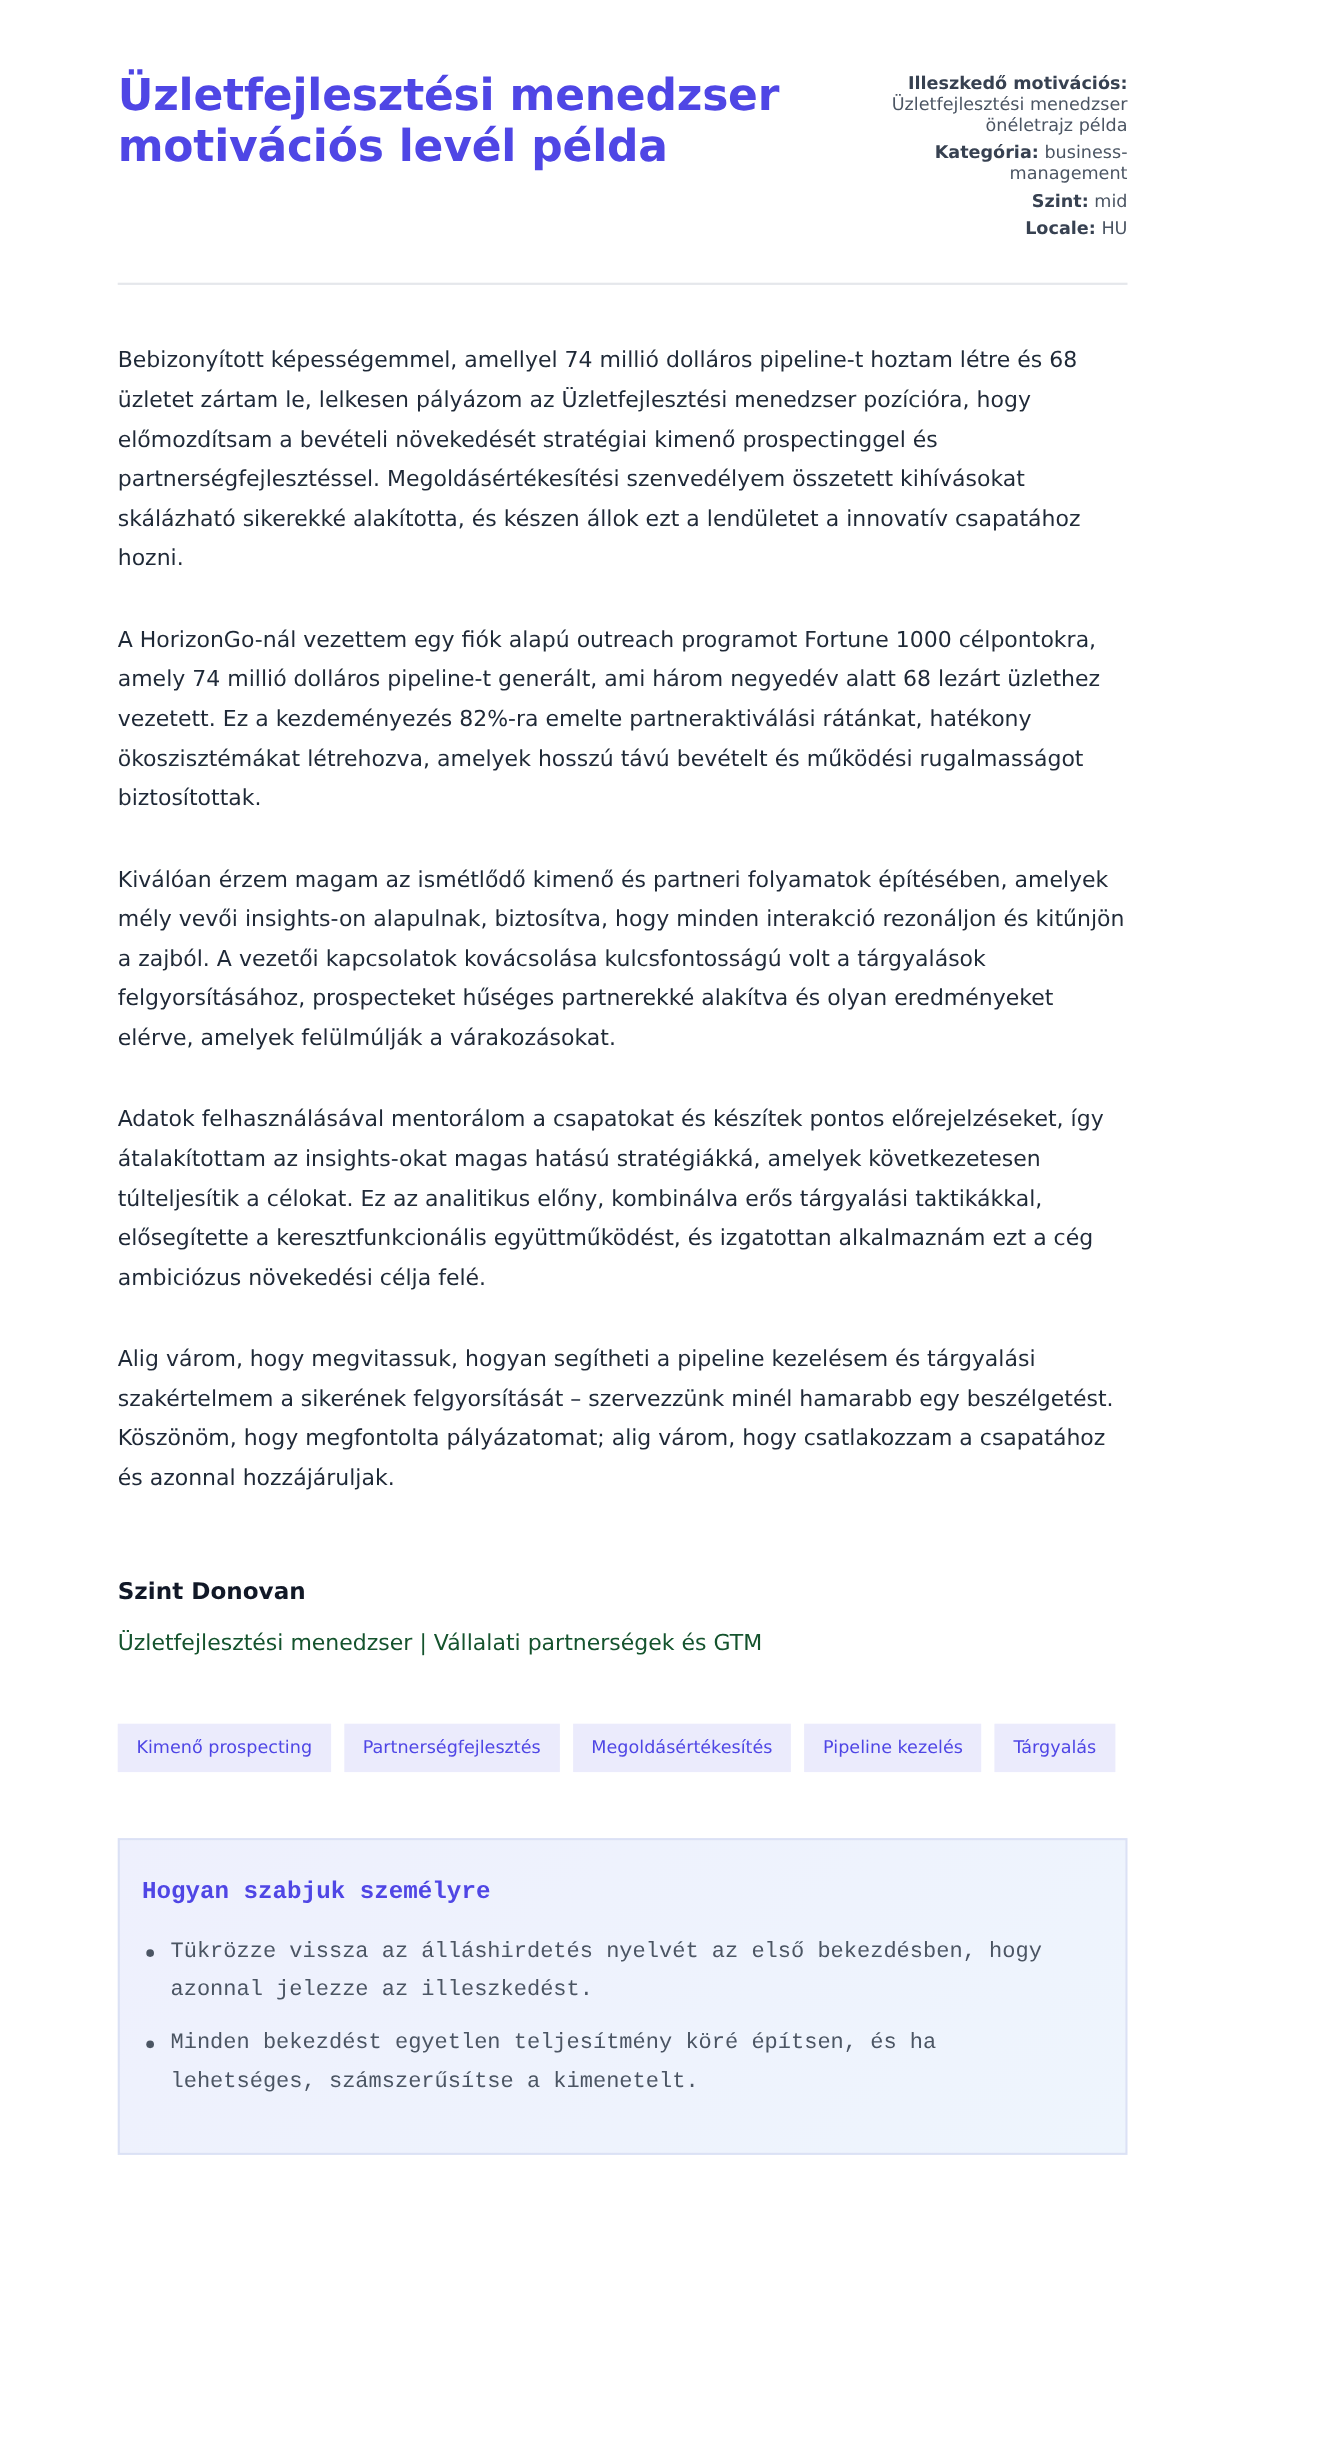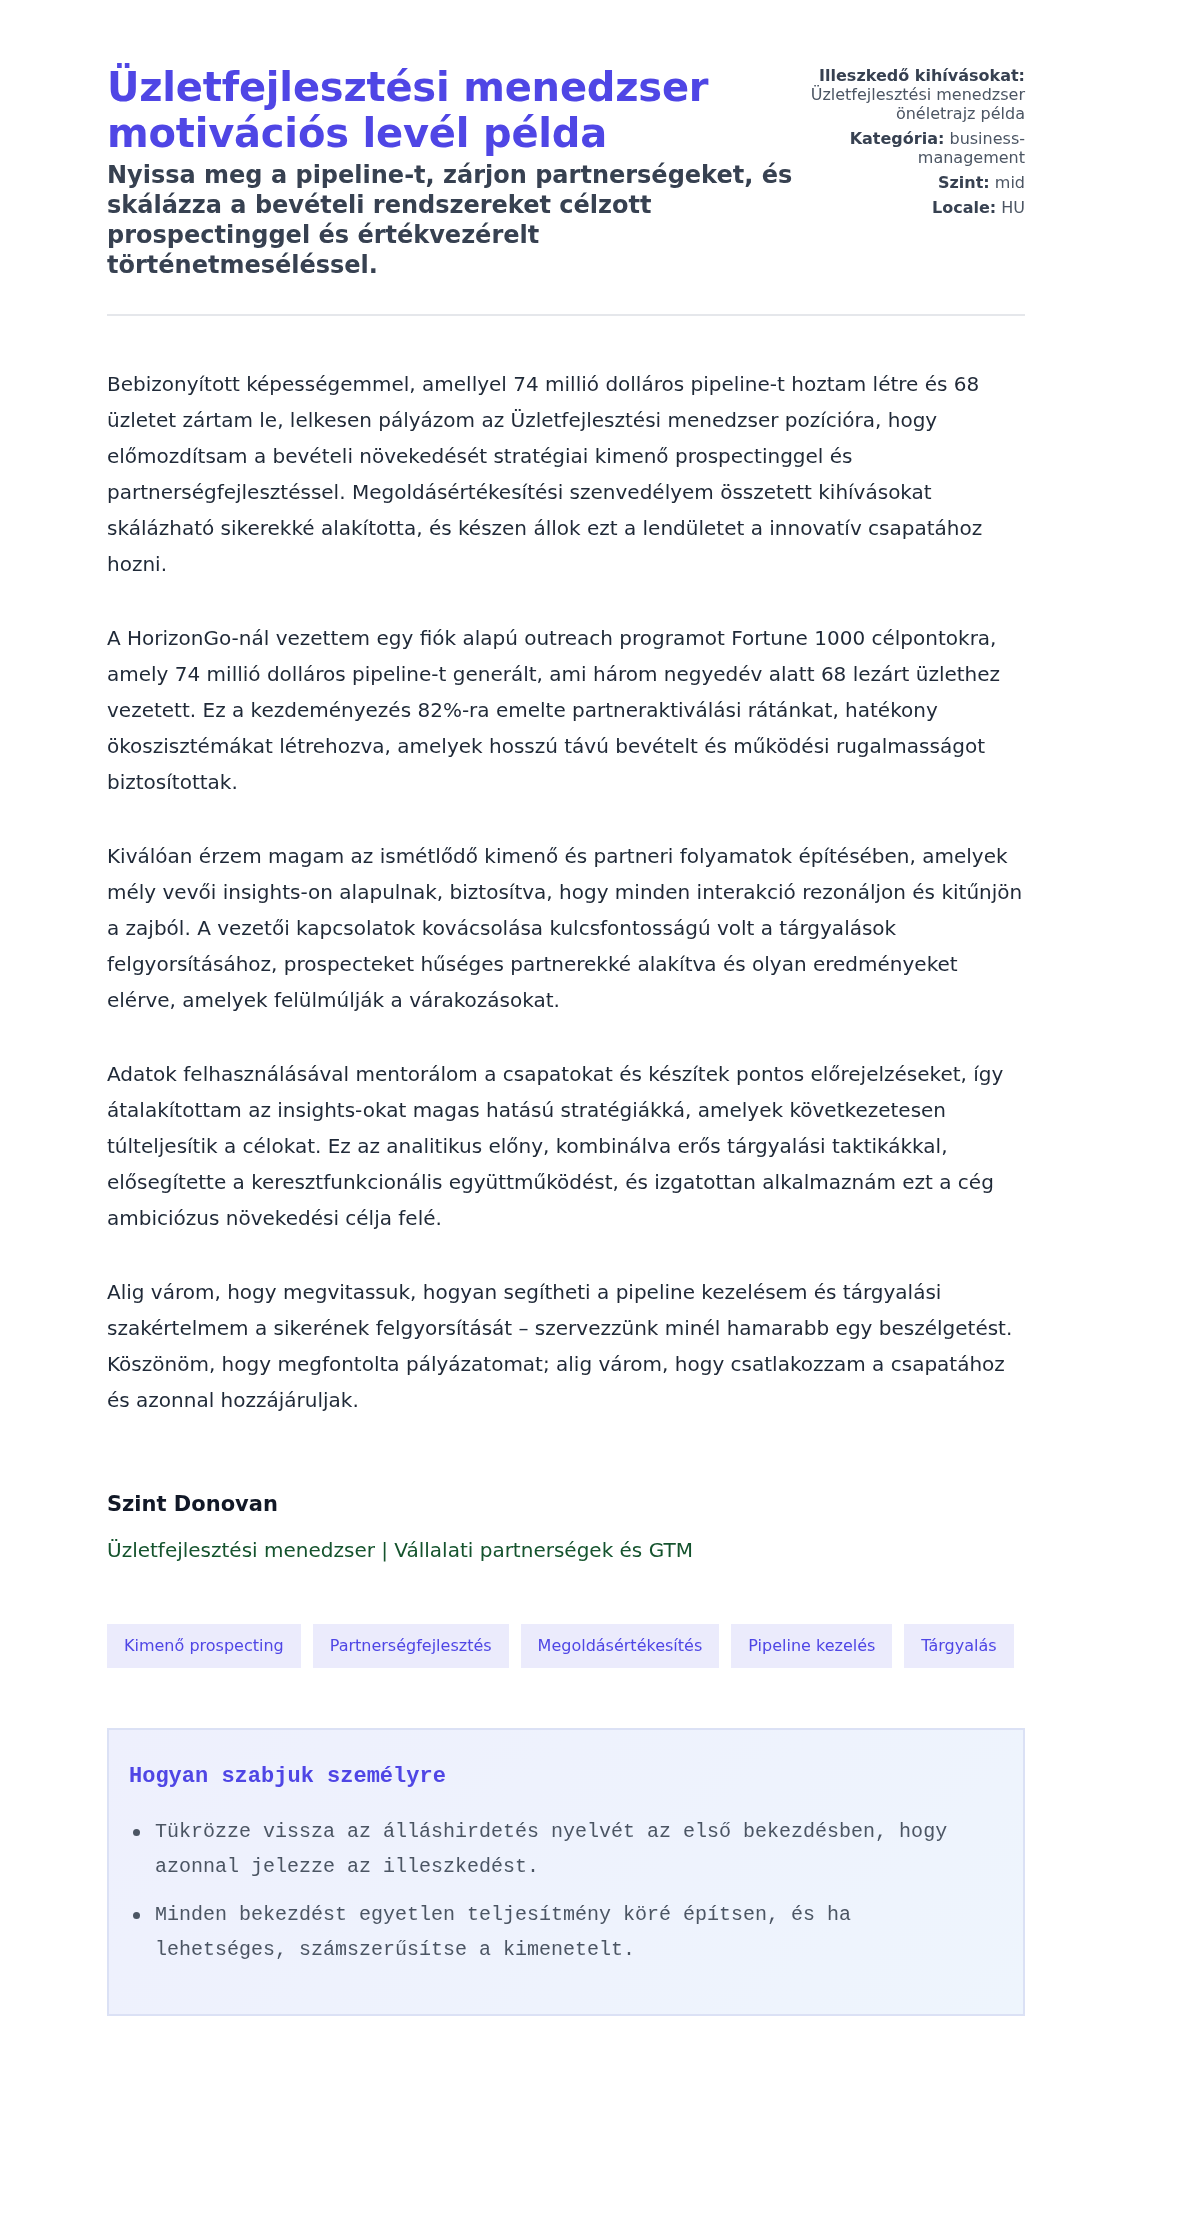--- a/index.html
+++ b/index.html
@@ -120,25 +120,24 @@
     }
   </style>
 </head>
 <body>
 
 <div class="page">
 
   <header class="header">
     <div class="title-block">
       <h1 class="title">Üzletfejlesztési menedzser motivációs levél példa</h1>
-      <h2 class="subtitle">Nyissa meg a pipeline-t, zárjon partnerségeket, és skálázza a bevételi rendszereket célzott prospectinggel és értékvezérelt történetmeséléssel.</h2>
     </div>
     <div class="meta">
       <div class="meta-row">
-        <span class="meta-label">Illeszkedő kihívásokat:</span>
+        <span class="meta-label">Illeszkedő motivációs:</span>
         <span>Üzletfejlesztési menedzser önéletrajz példa</span>
       </div>
       <div class="meta-row">
         <span class="meta-label">Kategória:</span>
         <span>business-management</span>
       </div>
       <div class="meta-row">
         <span class="meta-label">Szint:</span>
         <span>mid</span>
       </div>

